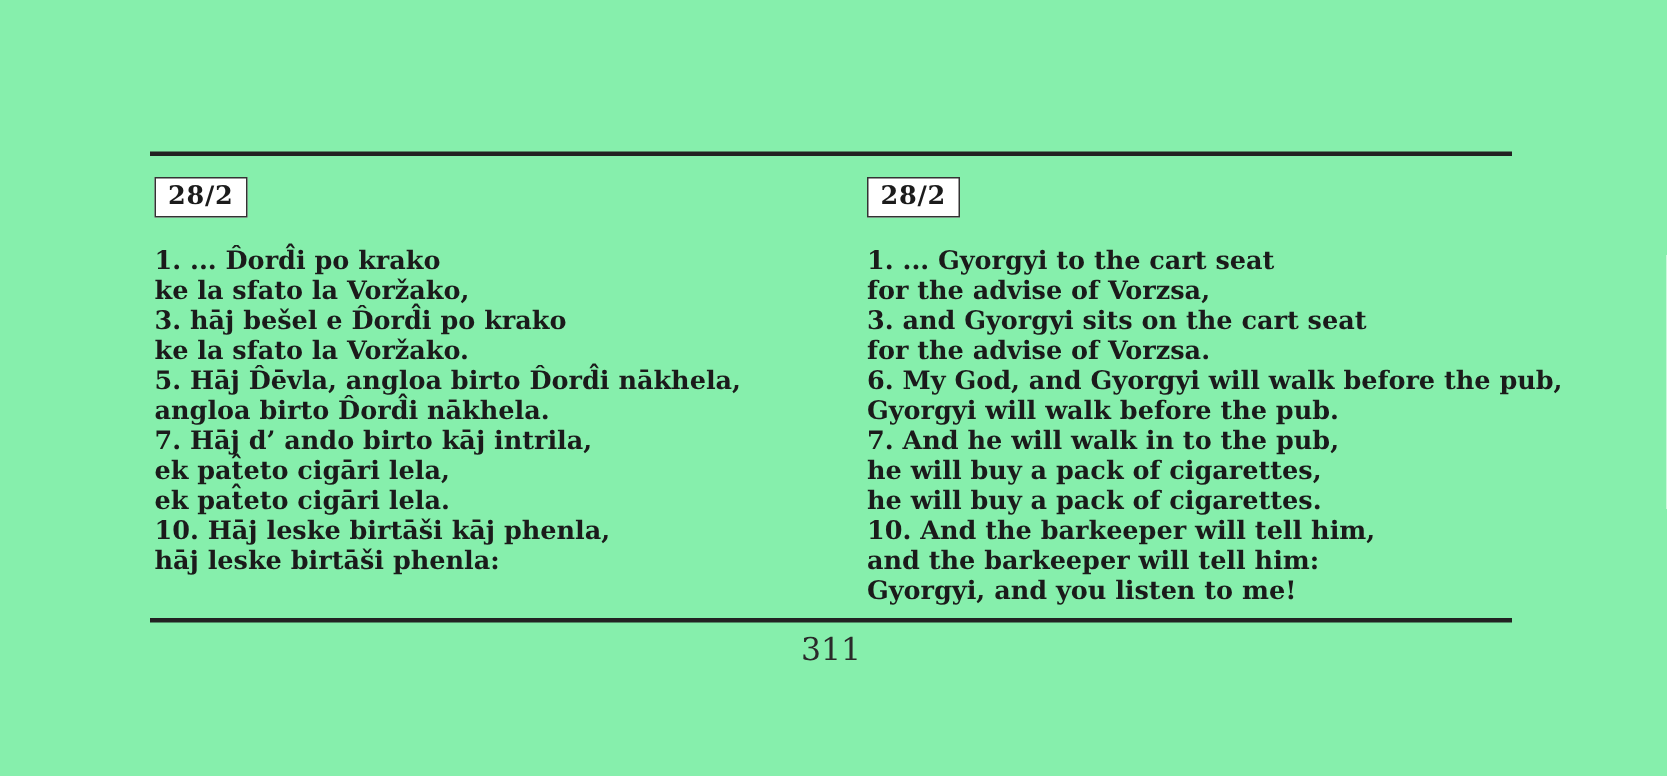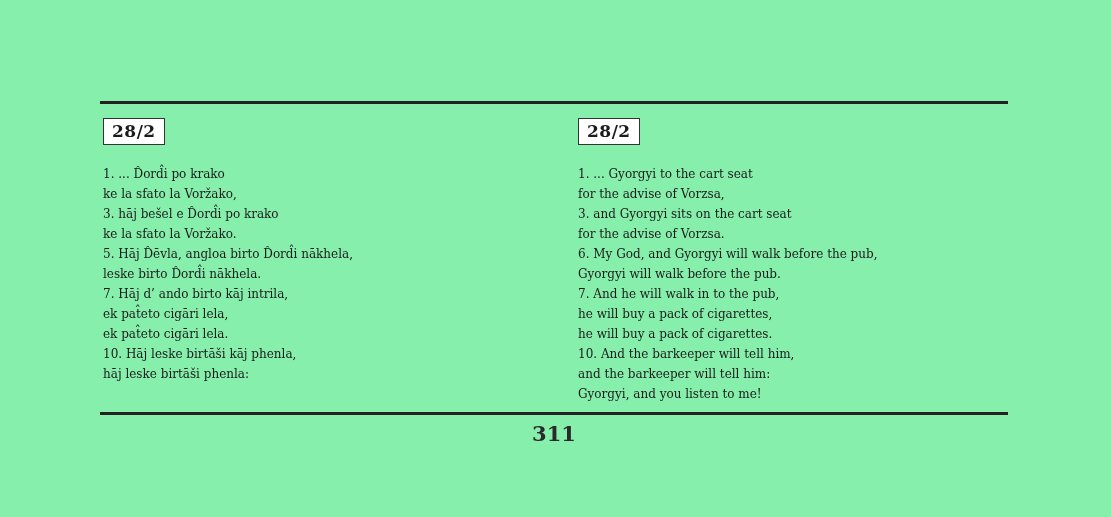--- a/index.html
+++ b/index.html
@@ -42,54 +42,54 @@
     font-size: 17px;
     line-height: 22px;
     letter-spacing: 0.5px;
     color: #1b1b1b;
     background: #ffffff;
   }
   .verse {
     margin-top: 19px;
   }
   .verse-line {
-    font-weight: normal;
-    font-size: 12px;
+    font-weight: bold;
+    font-size: 17px;
     line-height: 20px;
     height: 20px;
     white-space: nowrap;
     color: #1b1b1b;
   }
   .page-number {
     position: absolute;
     left: 100px;
     top: 421px;
     width: 908px;
     text-align: center;
     font-size: 21px;
-    font-weight: bold;
+    font-weight: normal;
     color: #2a2a2a;
   }
 </style>
 </head>
 <body>
 
 <div class="page">
 
   <div class="rule rule-top"></div>
 
   <div class="column column-left">
     <span class="section-badge">28/2</span>
     <div class="verse">
       <div class="verse-line">1. ... D̂ord̂i po krako</div>
       <div class="verse-line">ke la sfato la Voržako,</div>
       <div class="verse-line">3. hāj bešel e D̂ord̂i po krako</div>
       <div class="verse-line">ke la sfato la Voržako.</div>
       <div class="verse-line">5. Hāj D̂ēvla, angloa birto D̂ord̂i nākhela,</div>
-      <div class="verse-line">leske birto D̂ord̂i nākhela.</div>
+      <div class="verse-line">angloa birto D̂ord̂i nākhela.</div>
       <div class="verse-line">7. Hāj d’ ando birto kāj intrila,</div>
       <div class="verse-line">ek pat̂eto cigāri lela,</div>
       <div class="verse-line">ek pat̂eto cigāri lela.</div>
       <div class="verse-line">10. Hāj leske birtāši kāj phenla,</div>
       <div class="verse-line">hāj leske birtāši phenla:</div>
     </div>
   </div>
 
   <div class="column column-right">
     <span class="section-badge">28/2</span>

